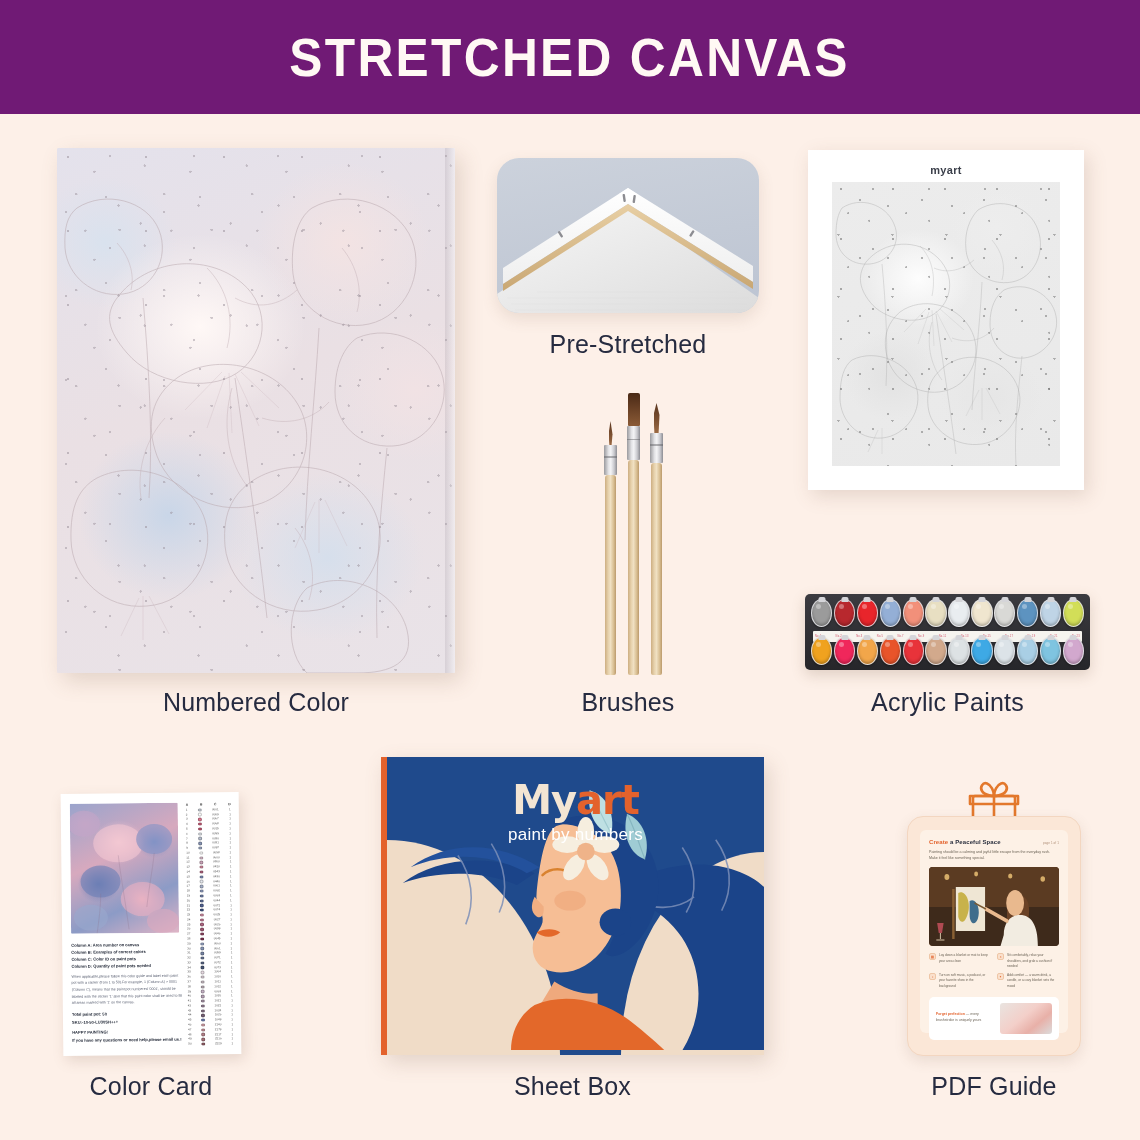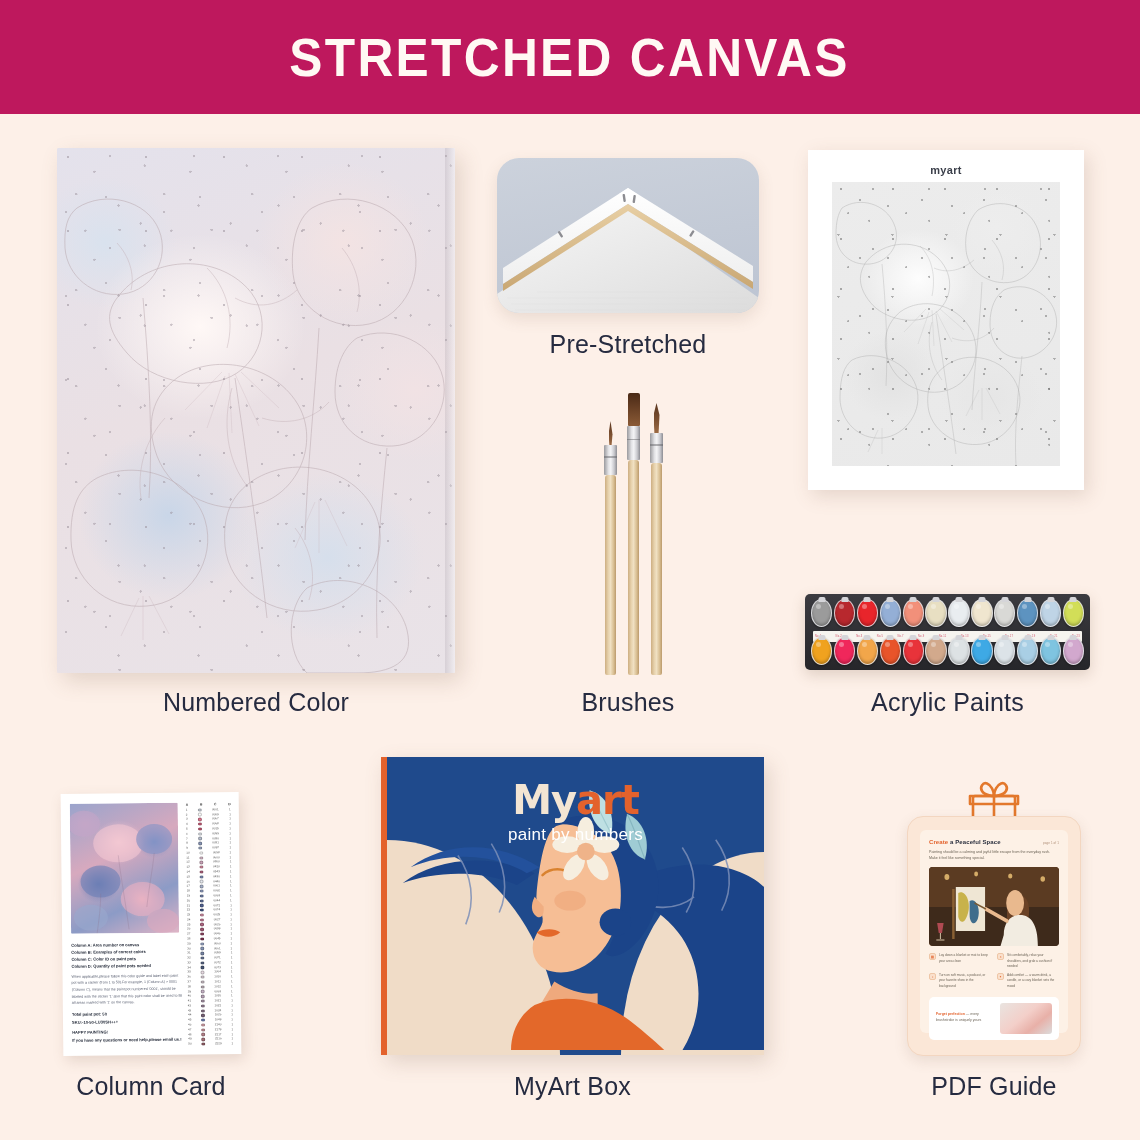--- a/index.html
+++ b/index.html
@@ -7,21 +7,21 @@
     width: 1140px; height: 1140px;
     background: #FDF0E8;
     font-family: "Liberation Sans", sans-serif;
     overflow: hidden;
   }
   .page { position: relative; width: 1140px; height: 1140px; background: #FDF0E8; }
 
   
   .header {
     position: absolute; left: 0; top: 0; width: 1140px; height: 114px;
-    background: #be185d; display: flex; align-items: center; justify-content: center;
+    background: #701a75; display: flex; align-items: center; justify-content: center;
   }
   .header-title {
     color: #FFF9F4; font-size: 54px; font-weight: 700;
     letter-spacing: 2.5px; font-family: "Liberation Sans Narrow","Liberation Sans",sans-serif;
     transform: scaleX(0.92); text-transform: uppercase;
   }
 
   
   .caption {
     position: absolute; text-align: center;
@@ -845,21 +845,21 @@
         <div class="col-line">Column C: Color ID on paint pots</div>
         <div class="col-line">Column D: Quantity of paint pots needed</div>
         <div class="body">When applicable,please follow this color guide and label each paint pot with a sticker (from 1 to 50).For example, 1 (Column A) = 0001 (Column C), means that the paint pot numbered '0001', should be labeled with the sticker '1' also that this paint color shall be used to fill all areas marked with '1' on the canvas.</div>
         <div class="strong" style="margin-top:4px">Total paint pot: 50</div>
         <div class="strong">SKU:-10-50-LU30SH+++</div>
         <div class="happy">HAPPY PAINTING!</div>
         <div class="strong">If you have any questions or need help,please email us.!</div>
       </div>
     </div>
   </div>
-  <div class="caption" style="left:40px; top:1072px; width:222px;">Column Card</div>
+  <div class="caption" style="left:40px; top:1072px; width:222px;">Color Card</div>
 
   <div class="box-wrap">
     <div class="box-body">
       <div class="box-cream-l"></div>
       <div class="box-cream-r"></div>
 
       <svg class="box-art" viewBox="0 0 383 298" preserveAspectRatio="none">
 
         <g fill="#1B4489">
           <path d="M150,118 C100,96 48,104 16,128 C48,116 96,114 132,130 Z"></path>
@@ -921,21 +921,21 @@
           <circle cx="0" cy="0" r="9" fill="#EFB389"></circle>
         </g>
       </svg>
 
       <div class="box-logo">
         <span class="logo-my">My</span><span class="logo-art">art</span>
       </div>
       <div class="box-sub">paint by numbers</div>
     </div>
   </div>
-  <div class="caption" style="left:381px; top:1072px; width:383px;">MyArt Box</div>
+  <div class="caption" style="left:381px; top:1072px; width:383px;">Sheet Box</div>
 
   <div class="pdf-wrap">
     <svg class="gift-icon" width="58" height="48" viewBox="0 0 58 48">
       <g fill="none" stroke="#E3782C" stroke-width="2.6" stroke-linejoin="round" stroke-linecap="round">
         <rect x="8" y="18" width="42" height="28" rx="2"></rect>
         <path d="M5 18 H53 V26 H5 Z"></path>
         <path d="M29 18 V46"></path>
         <path d="M29 18 C29 18 20 18 17 13 C14.5 9 18 4 22 5.5 C26 7 29 13 29 18 Z"></path>
         <path d="M29 18 C29 18 38 18 41 13 C43.5 9 40 4 36 5.5 C32 7 29 13 29 18 Z"></path>
       </g>

